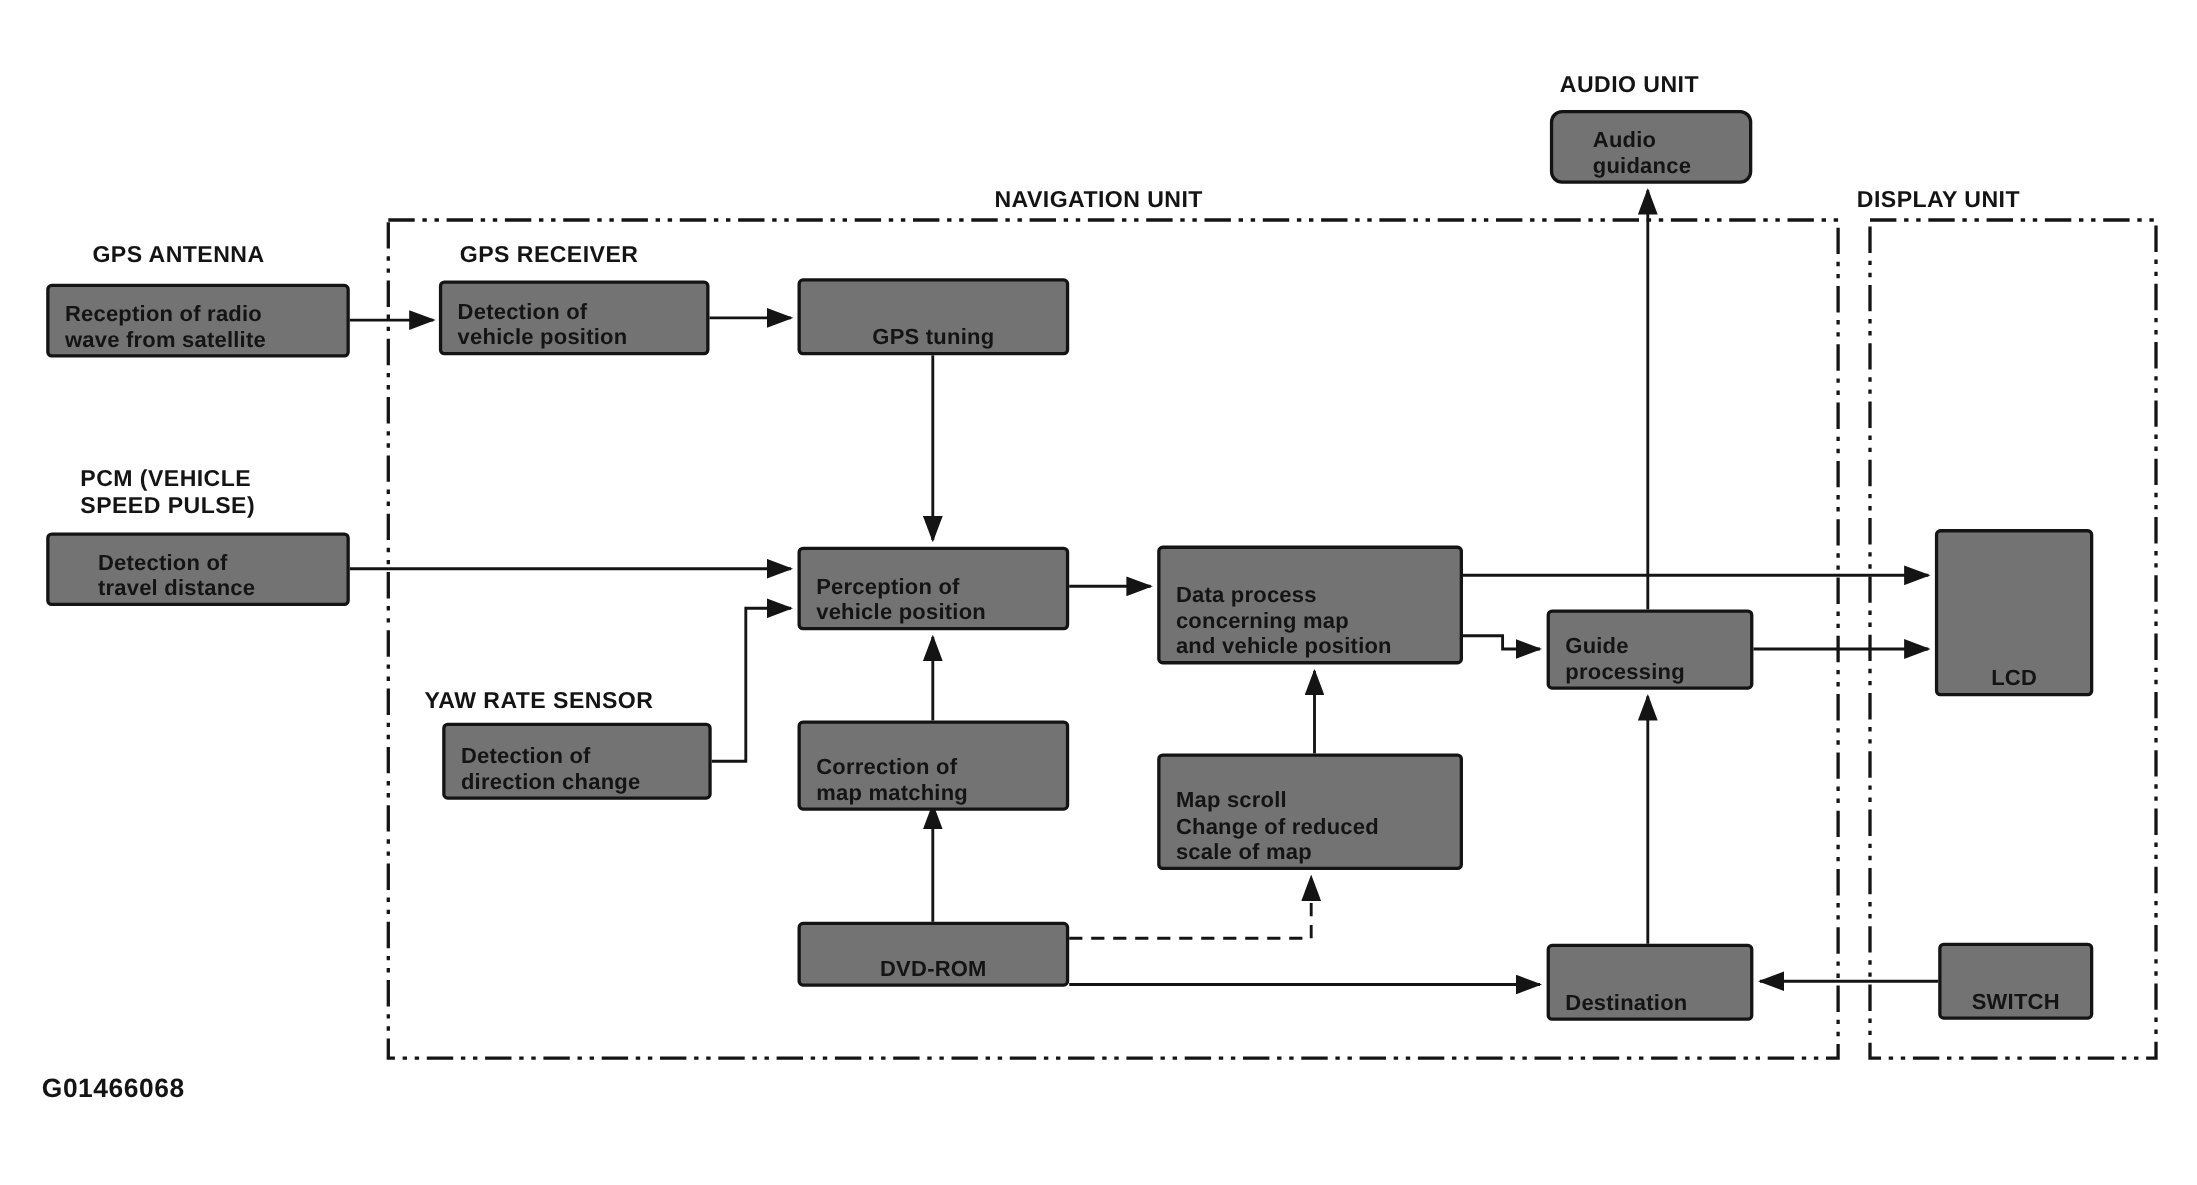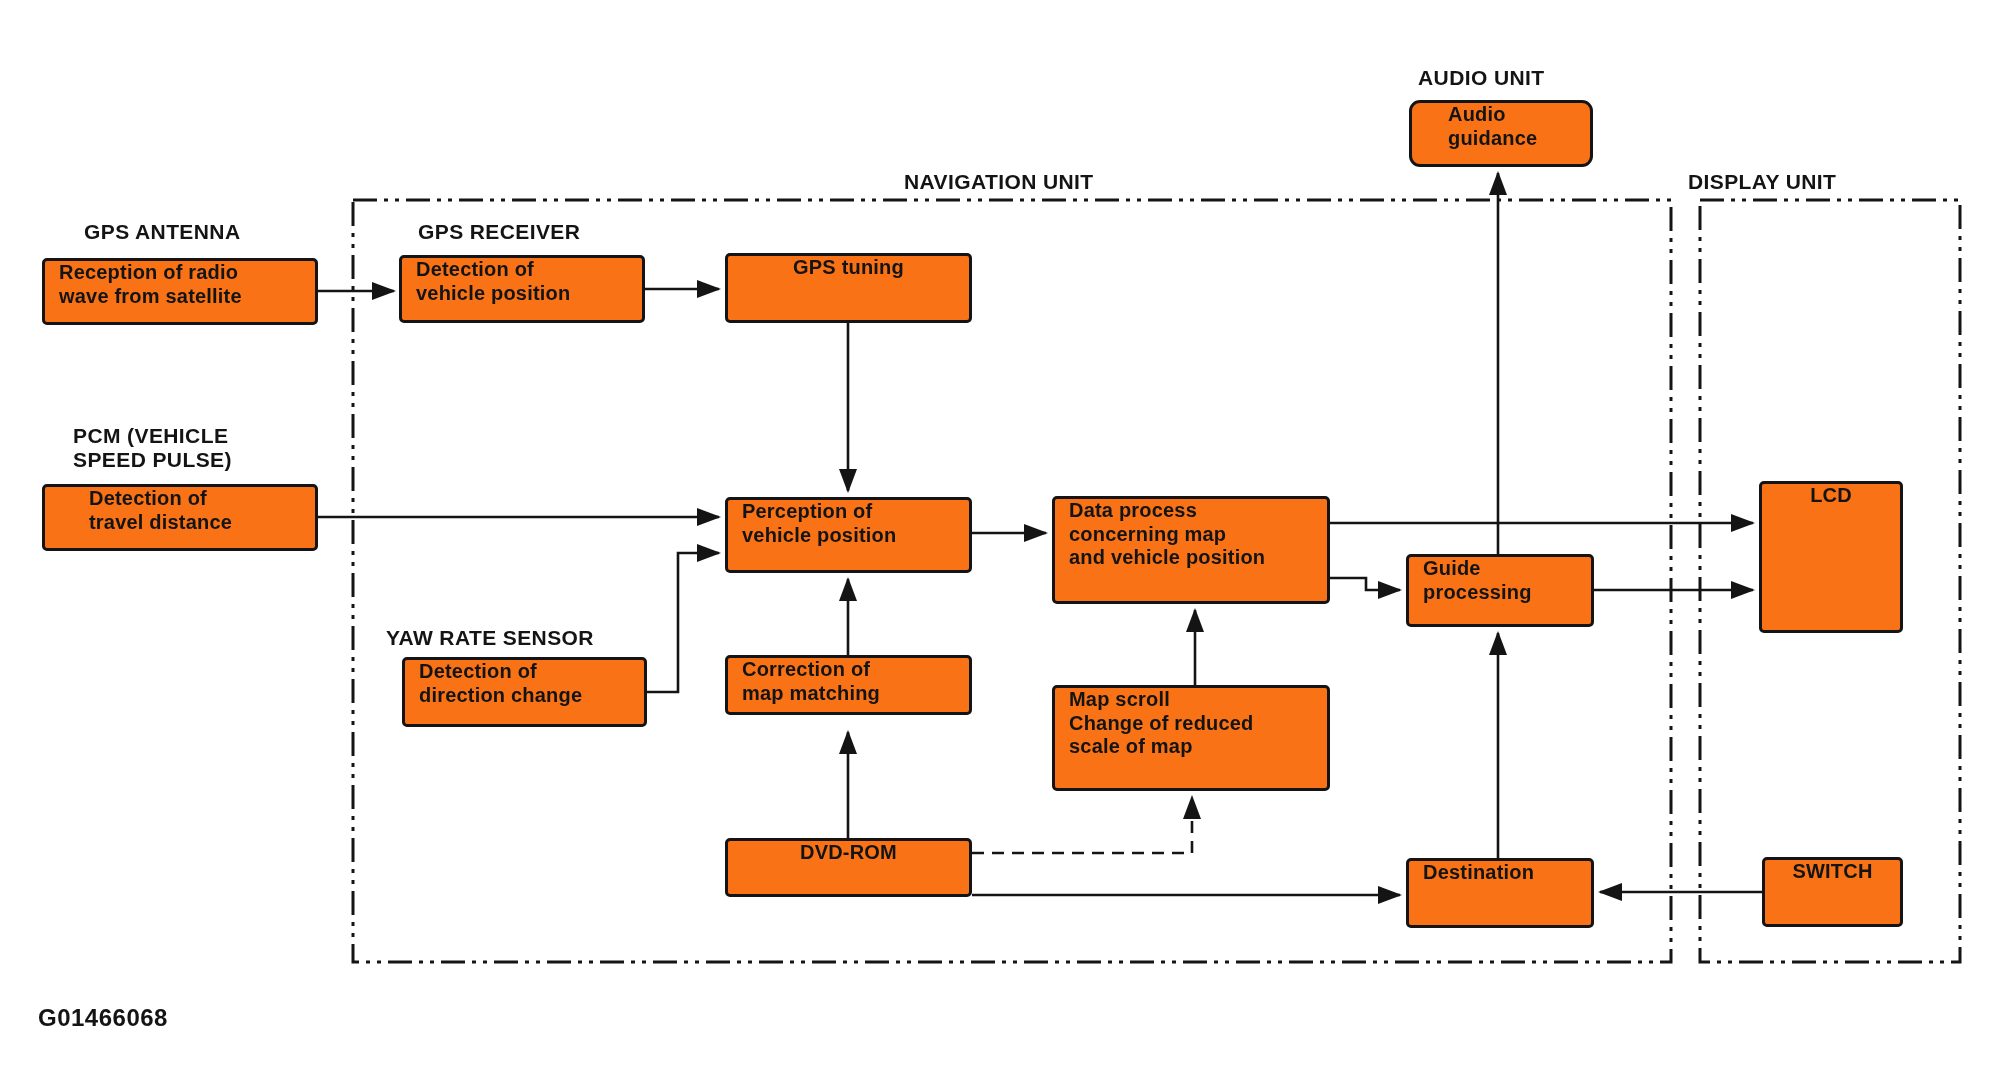--- a/index.html
+++ b/index.html
@@ -19,23 +19,23 @@
   #wires {
     position: absolute;
     left: 0; top: 0;
     width: 1997px; height: 1077px;
   }
   .box {
     position: absolute;
     box-sizing: border-box;
     border: 3px solid #141414;
     border-radius: 5px;
-    background: #f97316;
+    background: #737373;
     display: flex;
-    align-items: flex-start;
+    align-items: flex-end;
     font-weight: bold;
     font-size: 20px;
     line-height: 1.18;
     letter-spacing: 0.2px;
   }
   .box .lbl {
     white-space: pre-line;
     padding-left: 14px;
   }
   .box.center {
@@ -54,21 +54,20 @@
     font-size: 21px;
     letter-spacing: 0.4px;
     white-space: pre-line;
     line-height: 1.15;
   }
   .fig-id {
     position: absolute;
     font-weight: bold;
     font-size: 24px;
     letter-spacing: 0.5px;
-    margin-top: 28px;
   }
 </style>
 </head>
 <body>
 
 <div id="stage">
 
   <svg id="wires" viewBox="0 0 1997 1077" xmlns="http://www.w3.org/2000/svg">
     <defs>
       <marker id="arr" markerUnits="userSpaceOnUse" markerWidth="24" markerHeight="18" refX="22" refY="9" orient="auto">
@@ -153,21 +152,21 @@
   <div class="box" style="left:402px; top:657px; width:245px; height:70px;">
     <span class="lbl">Detection of
 direction change</span>
   </div>
 
   <div class="box" style="left:725px; top:497px; width:247px; height:76px;">
     <span class="lbl">Perception of
 vehicle position</span>
   </div>
 
-  <div class="box" style="left:725px; top:655px; width:247px; height:60px;">
+  <div class="box" style="left:725px; top:655px; width:247px; height:82px;">
     <span class="lbl">Correction of
 map matching</span>
   </div>
 
   <div class="box" style="left:1052px; top:496px; width:278px; height:108px;">
     <span class="lbl">Data process
 concerning map
 and vehicle position</span>
   </div>
 

